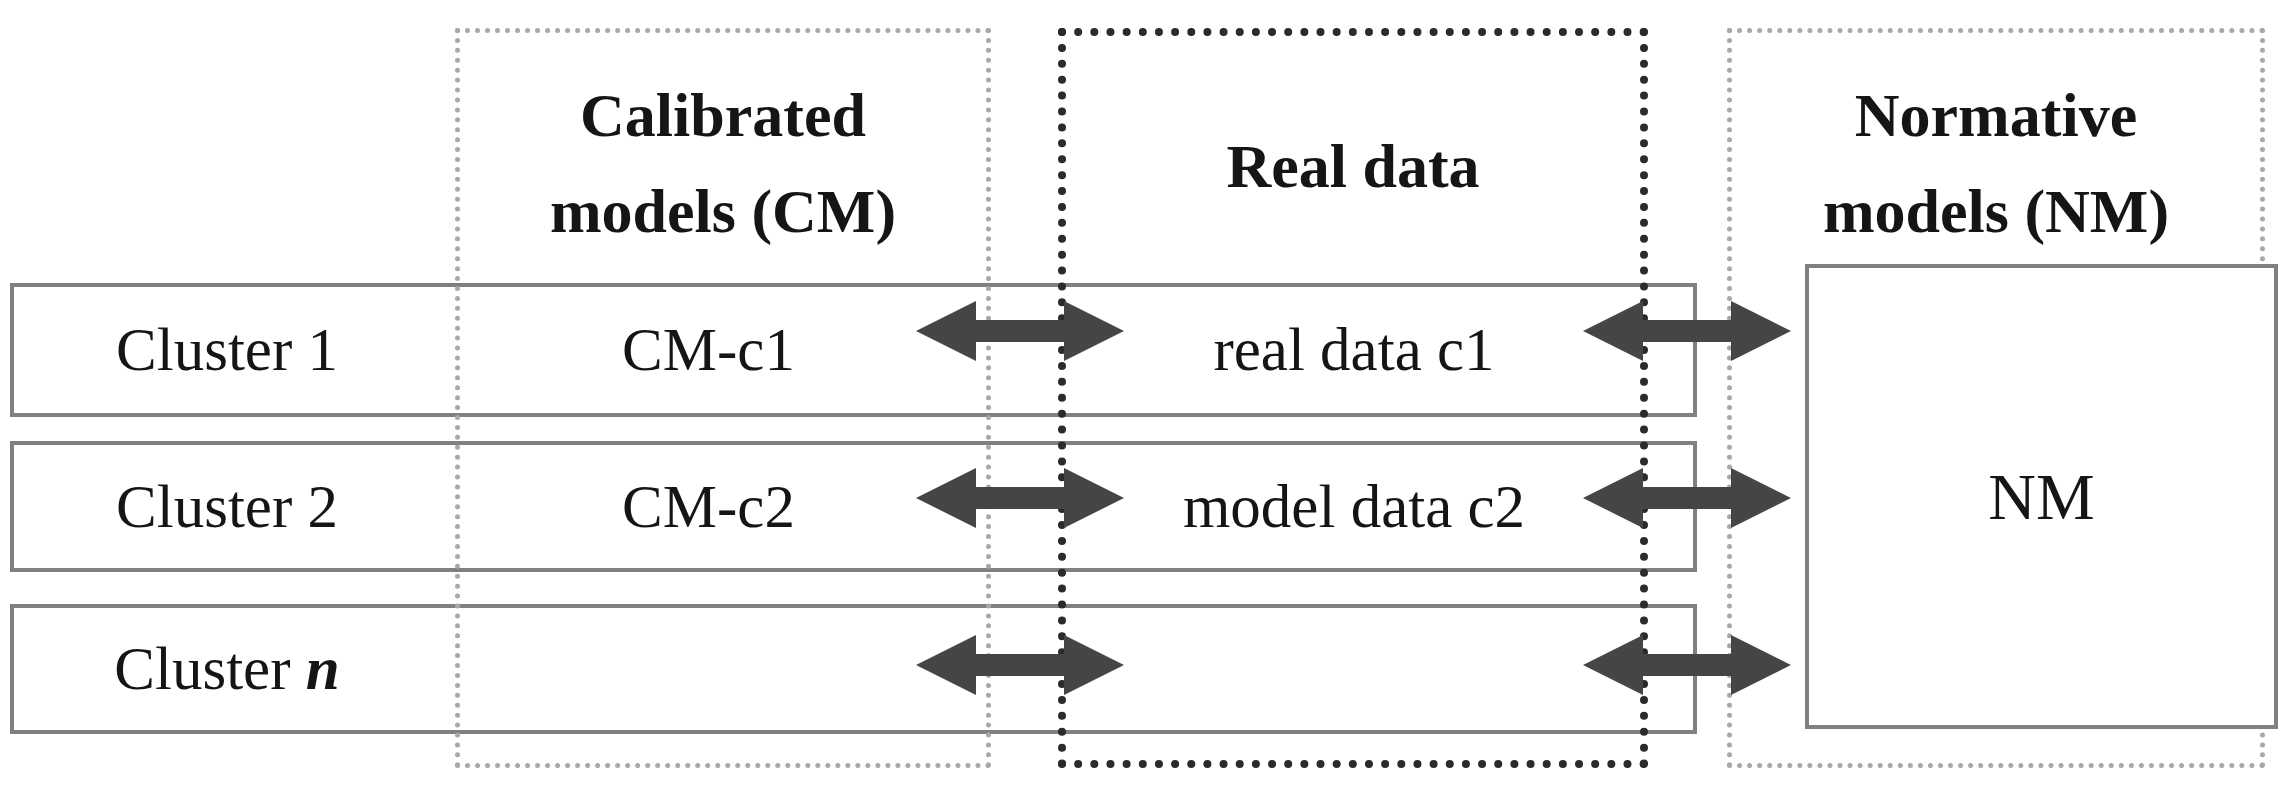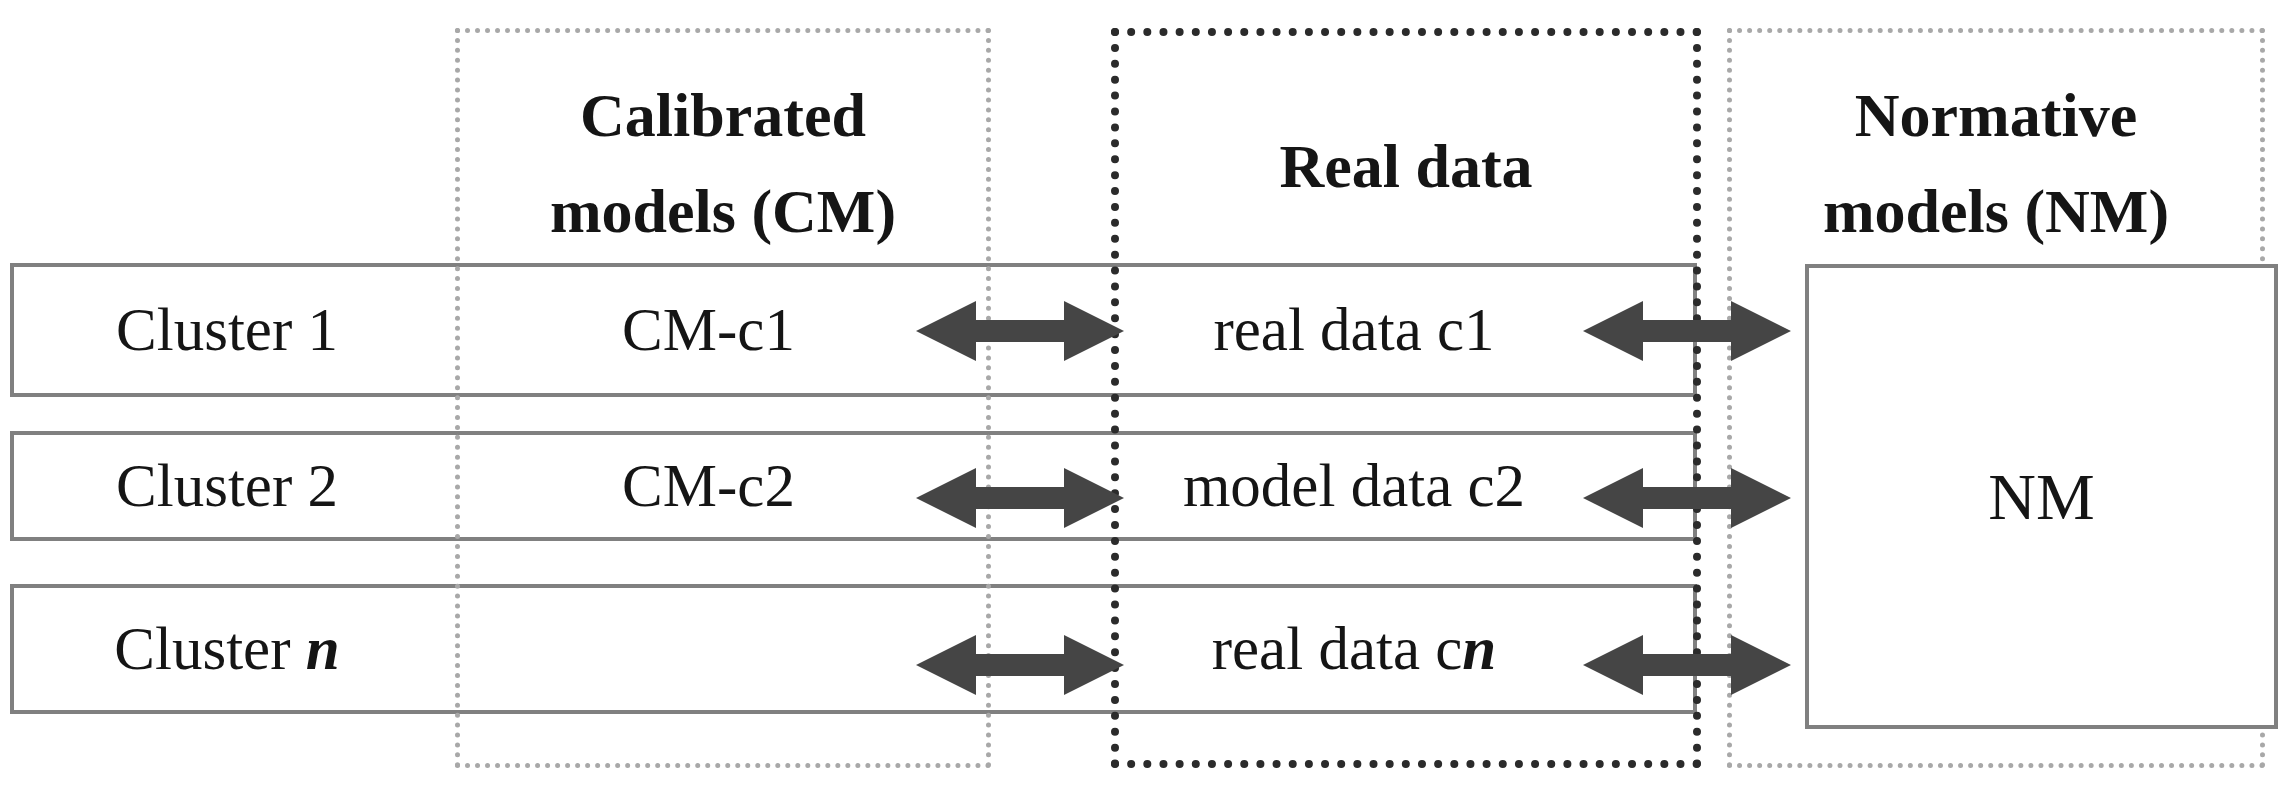--- a/index.html
+++ b/index.html
@@ -16,43 +16,43 @@
     width:2288px;height:797px;
     background:var(--bg);
     font-family:"Liberation Serif","DejaVu Serif",serif;
     color:var(--text);
     overflow:hidden;
   }
   
   .row{
     position:absolute;left:10px;width:1687px;
     background:#fff;border:4px solid var(--solid);
-    box-sizing:border-box;z-index:1;
+    box-sizing:border-box;z-index:1;margin-top:20px;
   }
   .row1{top:263px;height:134px;}
-  .row2{top:431px;height:110px;text-align:right;}
+  .row2{top:421px;height:131px;text-align:right;}
   .row3{top:584px;height:130px;}
   .cell{
     position:absolute;top:0;height:100%;
     display:flex;align-items:center;justify-content:center;
     font-size:61px;
   }
   .cell-cluster{left:0;width:426px;}
   .cell-model{left:426px;width:537px;}
   .cell-data{left:1080px;width:520px;font-family:Liberation Serif, serif;}
   .segwrap{white-space:pre;}
   .var{font-style:italic;font-weight:bold;}
   
   .col{
     position:absolute;top:28px;height:740px;
     box-sizing:border-box;background:transparent;
     z-index:2;pointer-events:none;
   }
   .col-cm{left:455px;width:536px;border:5px dotted var(--dotL);}
-  .col-real{left:1111px;width:590px;border:8px dotted var(--dotB);}
+  .col-real{left:1058px;width:590px;border:8px dotted var(--dotB);}
   .col-nm{left:1727px;width:538px;border:5px dotted var(--dotL);}
   .col-title{
     height:260px;
     display:flex;align-items:center;justify-content:center;
     text-align:center;font-weight:bold;font-size:62px;line-height:1.55;
     white-space:pre-line;
   }
   
   .nm-box{
     position:absolute;left:1761px;top:264px;width:473px;height:465px;
@@ -95,23 +95,20 @@
         <span class="segwrap"><span>CM-c2</span></span>
       </div>
     <div class="cell cell-data">
         <span class="segwrap"><span>model data c2</span></span>
       </div>
   </div>
   <div class="row row3">
     <div class="cell cell-cluster">
         <span class="segwrap"><span>Cluster </span><span class="var">n</span></span>
       </div>
-    <div class="cell cell-data">
-        <span class="segwrap"><span>real data c</span><span class="var">n</span></span>
-      </div>
   </div>
 
   <div class="col col-cm">
     <div class="col-title">Calibrated
 models (CM)</div>
   </div>
   <div class="col col-real">
     <div class="col-title">Real data</div>
   </div>
   <div class="col col-nm">

